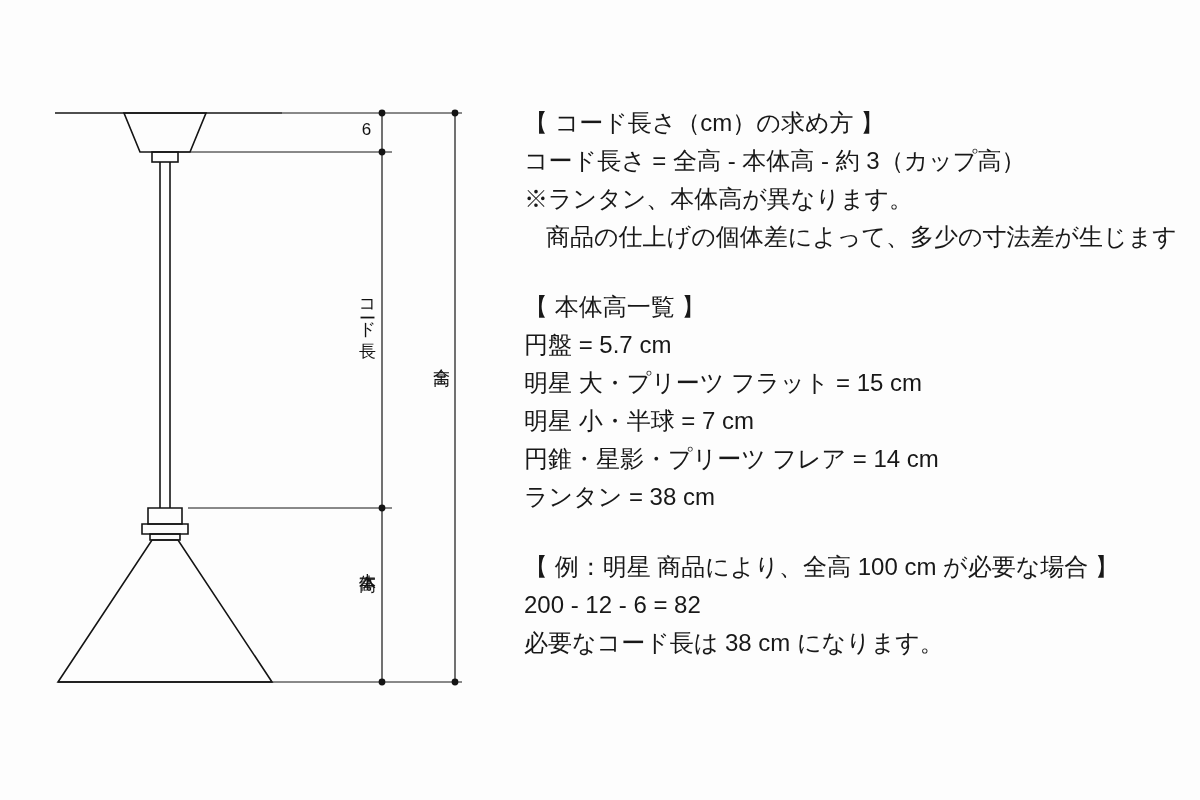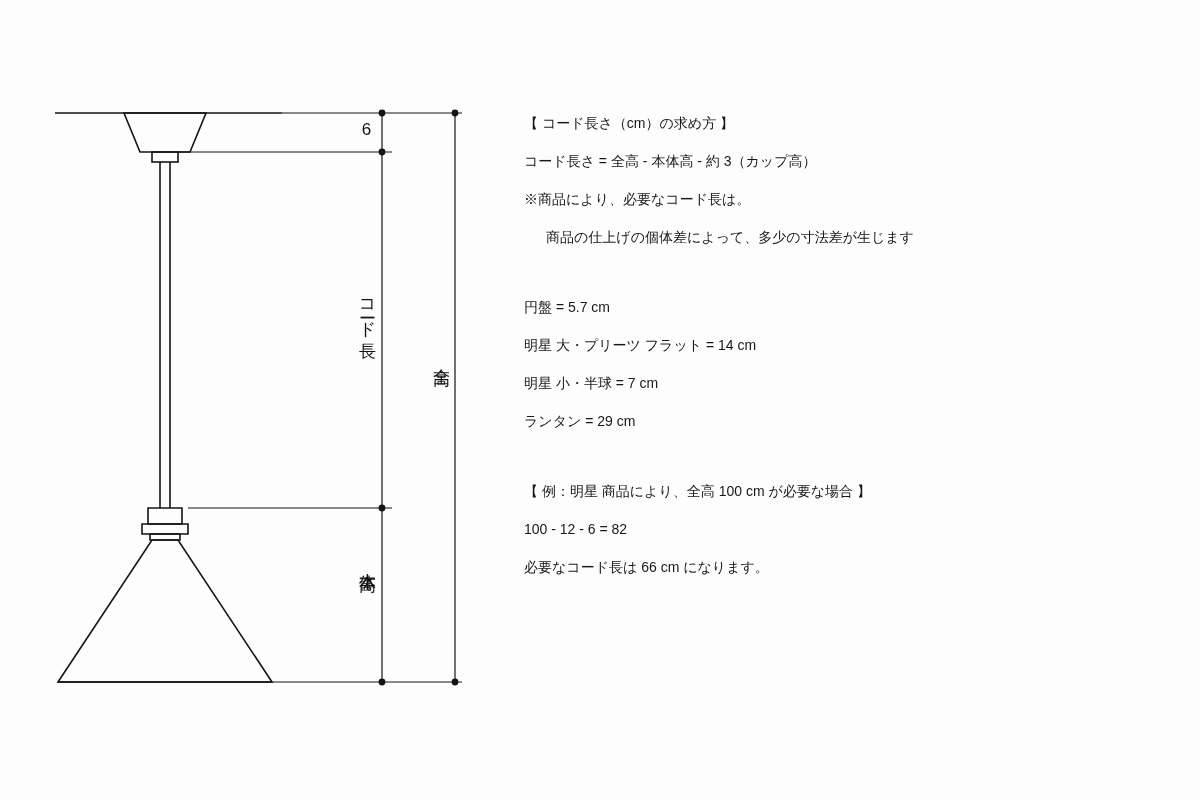--- a/index.html
+++ b/index.html
@@ -48,21 +48,21 @@
   #textpanel {
     position: absolute;
     left: 524px;
     top: 104px;
     width: 650px;
   }
   .block {
     margin-bottom: 22px;
   }
   .line {
-    font-size: 14px;
+    font-size: 24px;
     line-height: 38px;
     color: #181818;
     white-space: nowrap;
   }
   .line.indent {
     padding-left: 22px;
   }
   .spacer-sm { height: 10px; }
 </style>
 </head>
@@ -121,35 +121,37 @@
     <div class="dim-label" style="left:430px; top:355px;">全高</div>
 
     <div class="dim-label" style="left:356px; top:560px;">本体高</div>
   </div>
 
   <div id="textpanel">
 
     <div class="block">
       <div class="line">【 コード長さ（cm）の求め方 】</div>
       <div class="line">コード長さ = 全高 - 本体高 - 約 3（カップ高）</div>
-      <div class="line">※商品により、必要なコード長は。</div>
+      <div class="line">※ランタン、本体高が異なります。</div>
       <div class="line indent">商品の仕上げの個体差によって、多少の寸法差が生じます</div>
     </div>
 
     <div class="spacer-sm"></div>
 
     <div class="block">
+      <div class="line">【 本体高一覧 】</div>
       <div class="line">円盤 = 5.7 cm</div>
-      <div class="line">明星 大・プリーツ フラット = 14 cm</div>
+      <div class="line">明星 大・プリーツ フラット = 15 cm</div>
       <div class="line">明星 小・半球 = 7 cm</div>
-      <div class="line">ランタン = 29 cm</div>
+      <div class="line">円錐・星影・プリーツ フレア = 14 cm</div>
+      <div class="line">ランタン = 38 cm</div>
     </div>
 
     <div class="spacer-sm"></div>
 
     <div class="block">
       <div class="line">【 例：明星 商品により、全高 100 cm が必要な場合 】</div>
-      <div class="line">100 - 12 - 6 = 82</div>
-      <div class="line">必要なコード長は 66 cm になります。</div>
+      <div class="line">200 - 12 - 6 = 82</div>
+      <div class="line">必要なコード長は 38 cm になります。</div>
     </div>
 
   </div>
 </div>
 
 </body></html>

